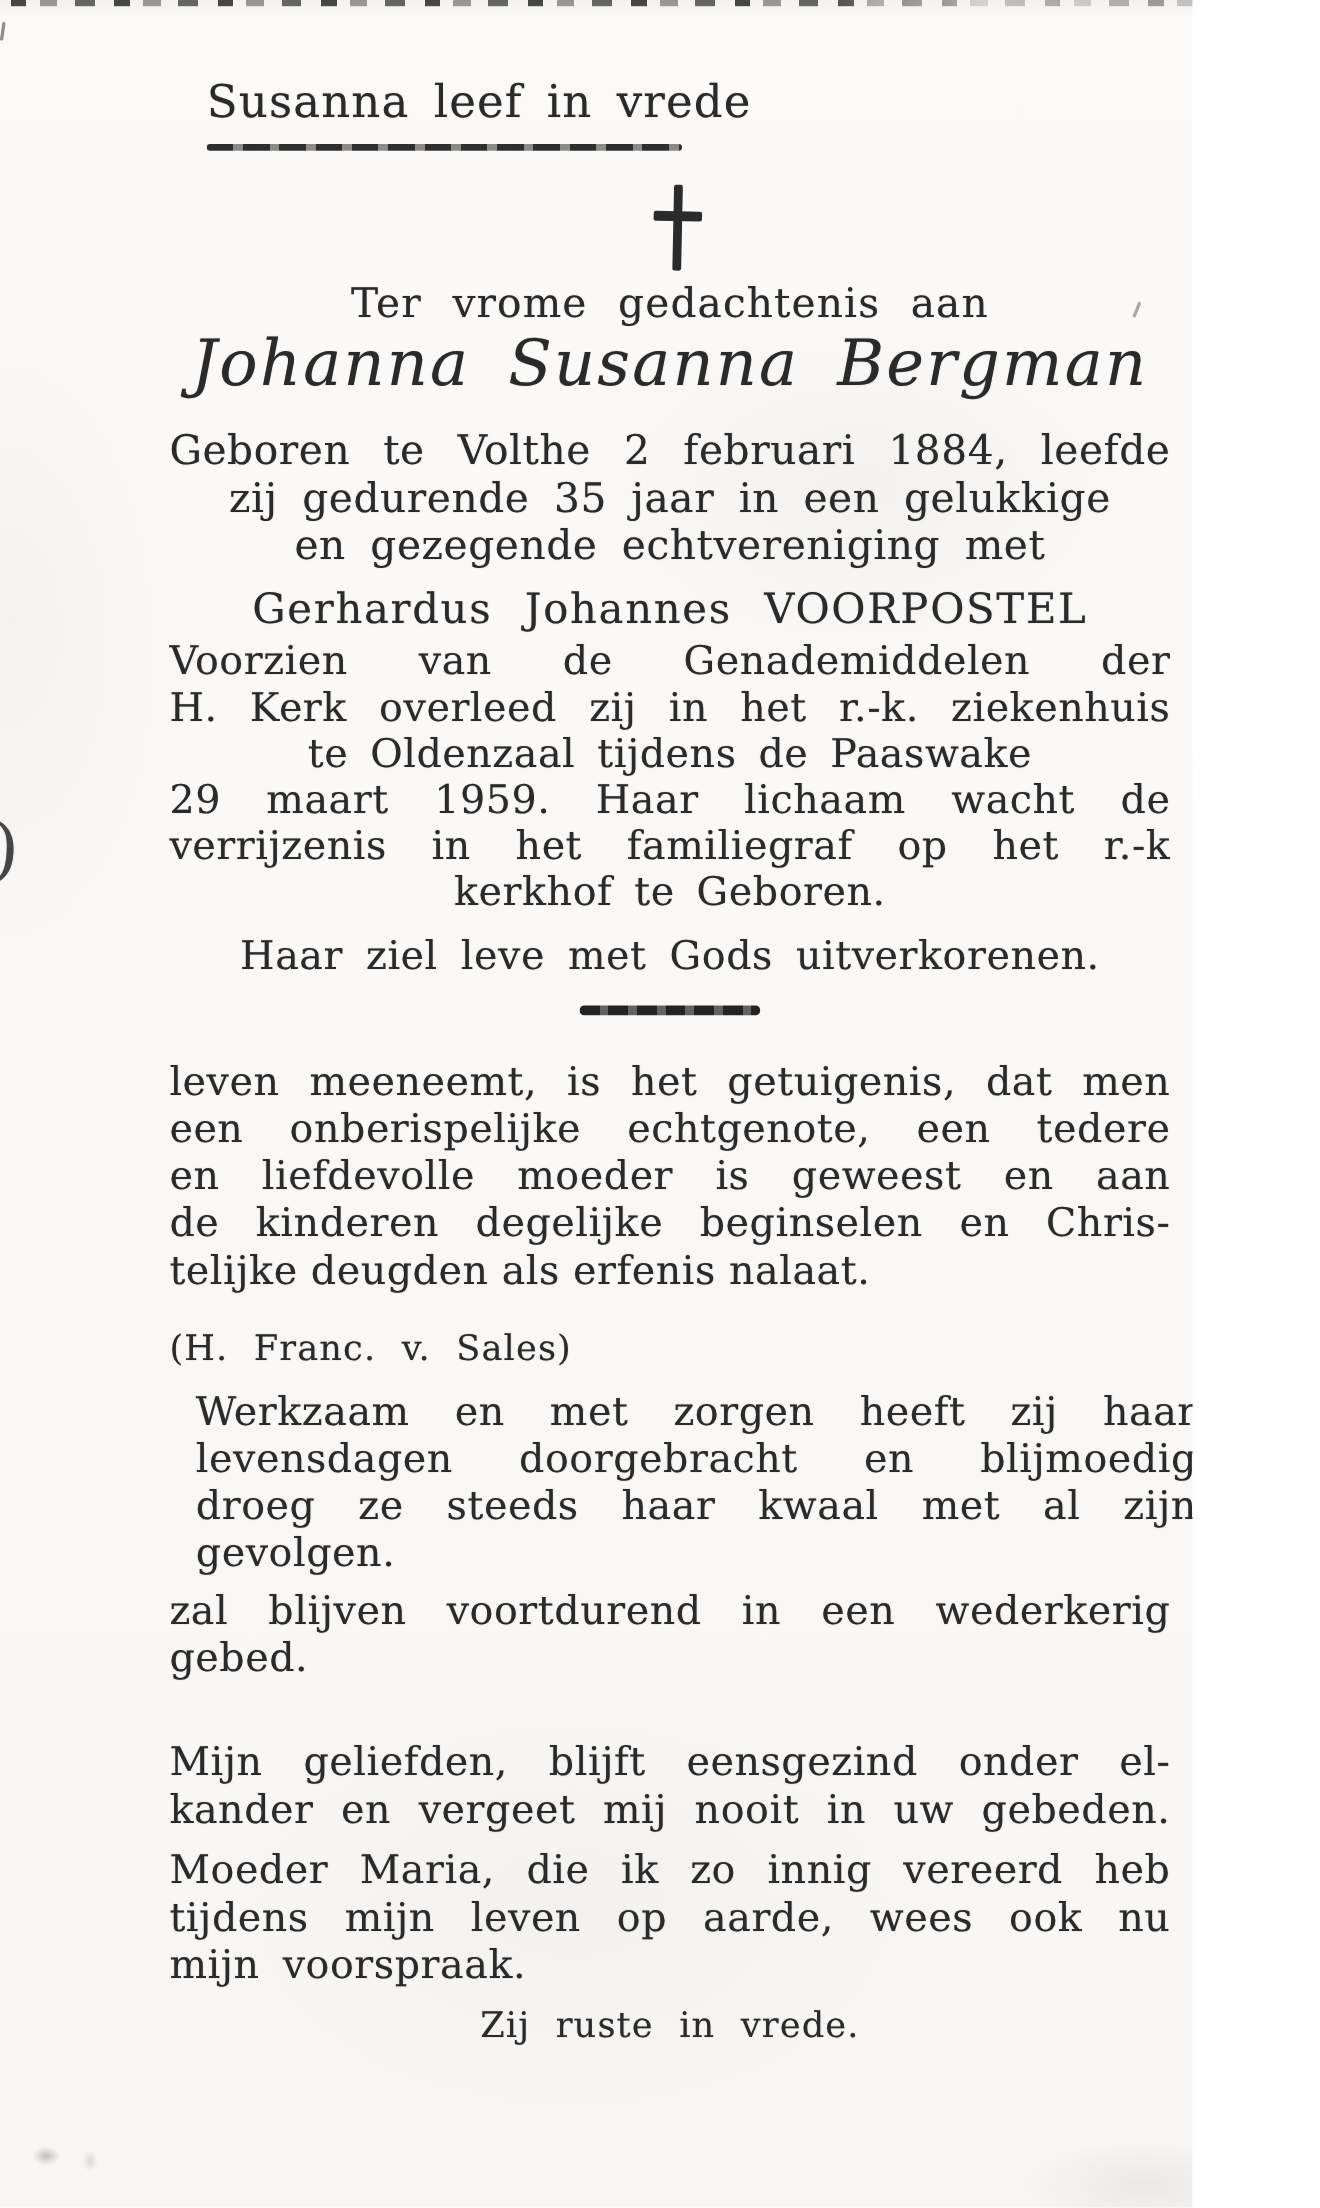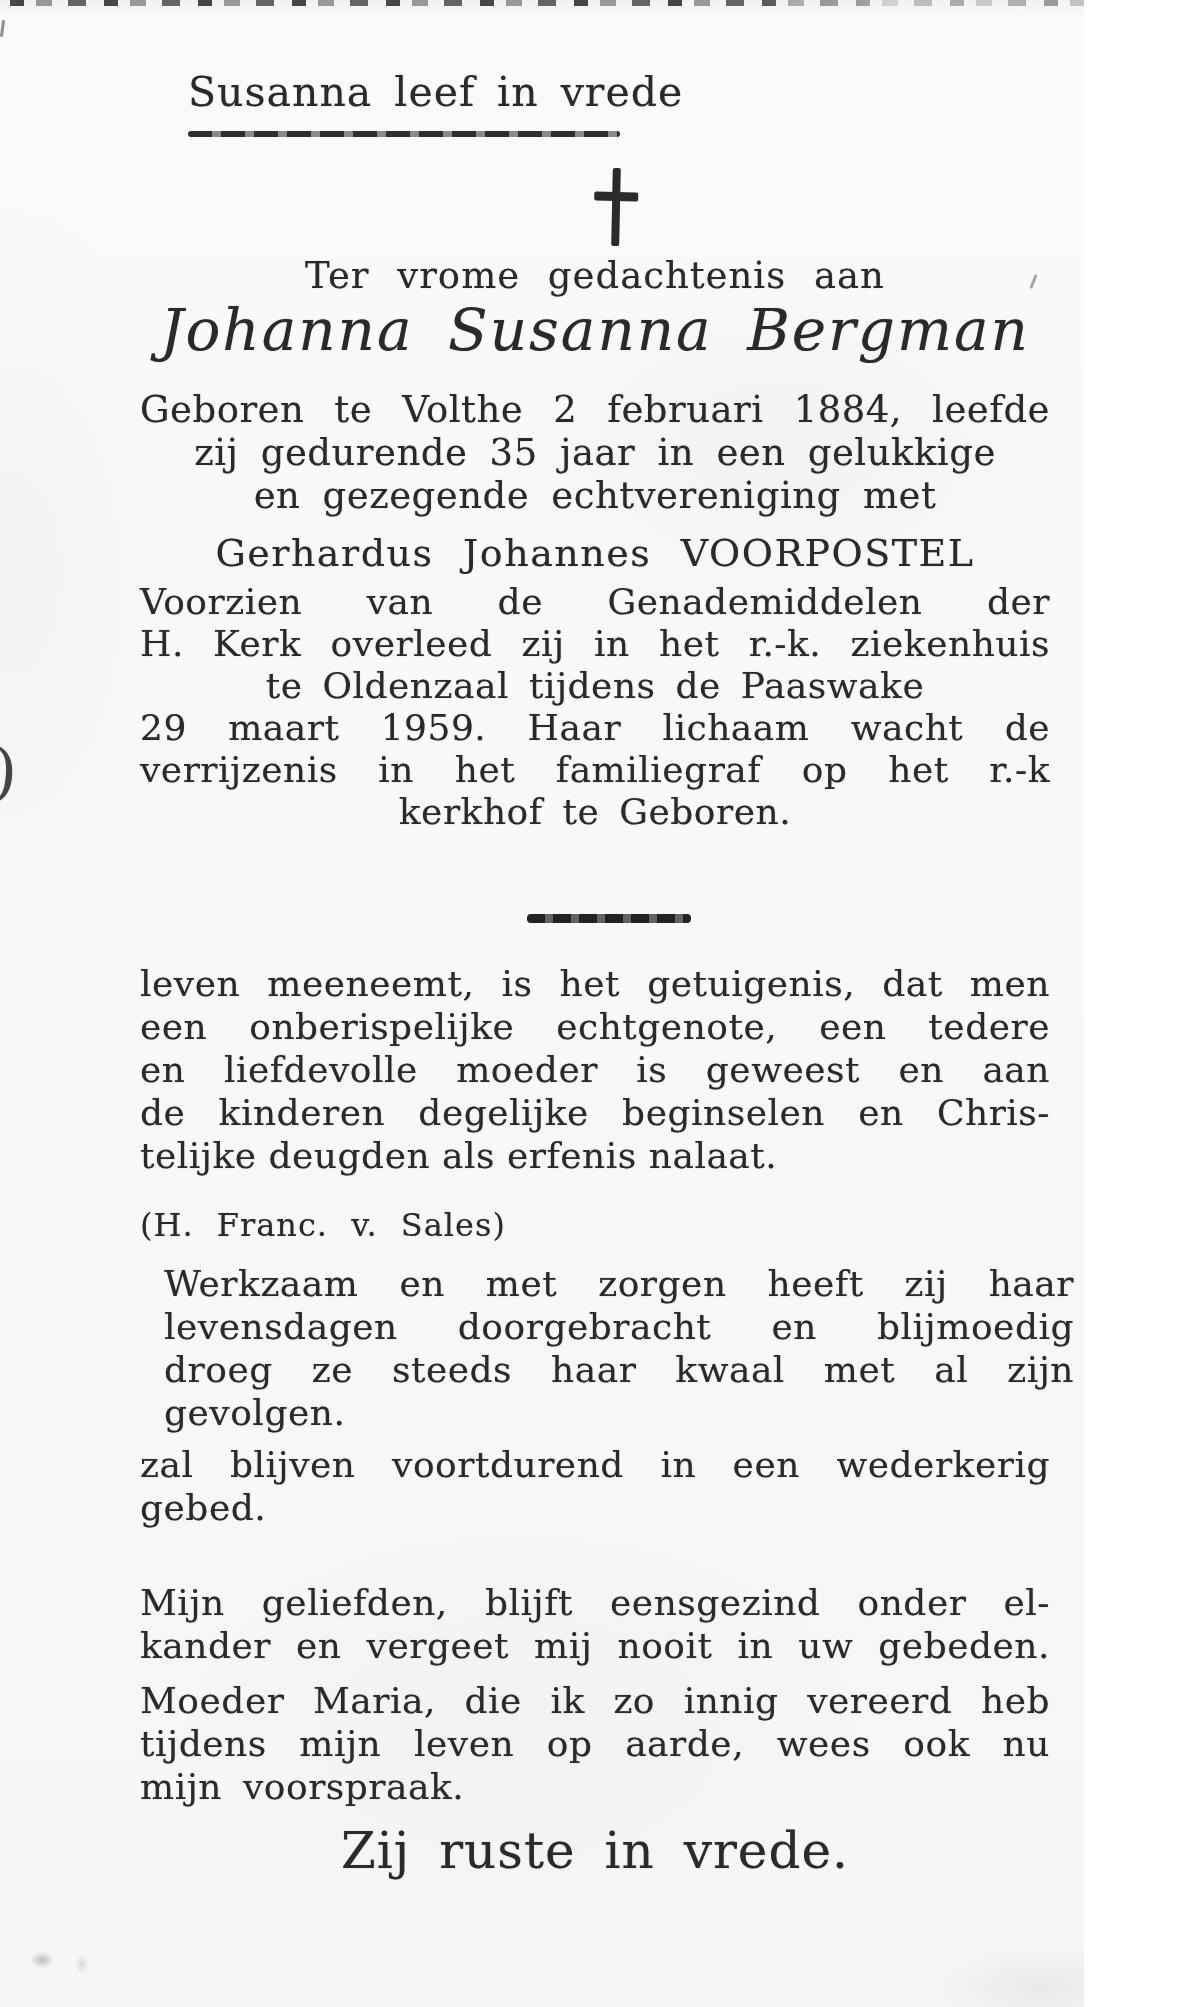--- a/index.html
+++ b/index.html
@@ -14,21 +14,21 @@
     filter: blur(0.3px);
     background:
       radial-gradient(420px 260px at 72% 22%, rgba(120,120,120,.055), transparent 70%),
       radial-gradient(260px 520px at 1% 28%, rgba(130,130,130,.05), transparent 70%),
       radial-gradient(500px 300px at 48% 86%, rgba(125,125,125,.04), transparent 70%),
       radial-gradient(160px 60px at 96% 99%, rgba(120,120,120,.10), transparent 70%),
       linear-gradient(rgba(140,140,140,.08), rgba(140,140,140,0) 16px),
       linear-gradient(#fbfaf8, #f7f6f4);
   }
   .txt { text-shadow: 0 0 1px rgba(70,70,70,.5); }
-  .col { position: absolute; left: 140px; width: 910px; }
+  .col { position: absolute; left: 154px; width: 910px; }
 
   
   .torn-edge {
     position: absolute; left: 10px; top: 0; width: 1180px; height: 6px;
     background:
       repeating-linear-gradient(90deg,
         rgba(40,40,40,.85) 0 14px, rgba(40,40,40,0) 14px 26px,
         rgba(40,40,40,.45) 26px 42px, rgba(40,40,40,0) 42px 58px,
         rgba(40,40,40,.7) 58px 76px, rgba(40,40,40,0) 76px 94px);
     -webkit-mask-image: linear-gradient(90deg, #000 0 62%, rgba(0,0,0,.35) 75%, rgba(0,0,0,.65) 100%);
@@ -95,21 +95,21 @@
   .attribution { top: 1206px; text-align: left; font-size: 32px; word-spacing: 12px; letter-spacing: 1px; }
 
   .p2 { top: 1262px; word-spacing: 10px; margin-left: 24px; }
   .p2 .line:last-child { text-align-last: left; }
   .p3 { top: 1443px; word-spacing: 10px; }
   .p3 .line:last-child { text-align-last: left; }
   .p4 { top: 1581px; word-spacing: 8px; }
   .p5 { top: 1679px; word-spacing: 9px; }
   .p5 .line:last-child { text-align-last: left; }
 
-  .closing { top: 1822px; text-align: center; font-size: 50px; word-spacing: 12px; letter-spacing: 1px; }
+  .closing { top: 1822px; text-align: center; font-size: 32px; word-spacing: 12px; letter-spacing: 1px; }
 </style>
 </head>
 <body>
 
 <div class="page">
 
   <div class="torn-edge"></div>
   <div class="tick-topleft"></div>
 
   <div class="motto txt">Susanna leef in vrede</div>
@@ -133,20 +133,21 @@
 
   <div class="col par death txt">
       <div class="line">Voorzien van de Genademiddelen der</div>
       <div class="line">H. Kerk overleed zij in het r.-k. ziekenhuis</div>
       <div class="line">te Oldenzaal tijdens de Paaswake</div>
       <div class="line">29 maart 1959. Haar lichaam wacht de</div>
       <div class="line">verrijzenis in het familiegraf op het r.-k</div>
       <div class="line">kerkhof te Geboren.</div>
     </div>
 
+  <div class="col blessing txt">Haar ziel leve met Gods uitverkorenen.</div>
 
   <div class="divider"></div>
 
   <div class="col par quote txt">
       <div class="line">leven meeneemt, is het getuigenis, dat men</div>
       <div class="line">een onberispelijke echtgenote, een tedere</div>
       <div class="line">en liefdevolle moeder is geweest en aan</div>
       <div class="line">de kinderen degelijke beginselen en Chris-</div>
       <div class="line">telijke deugden als erfenis nalaat.</div>
     </div>

